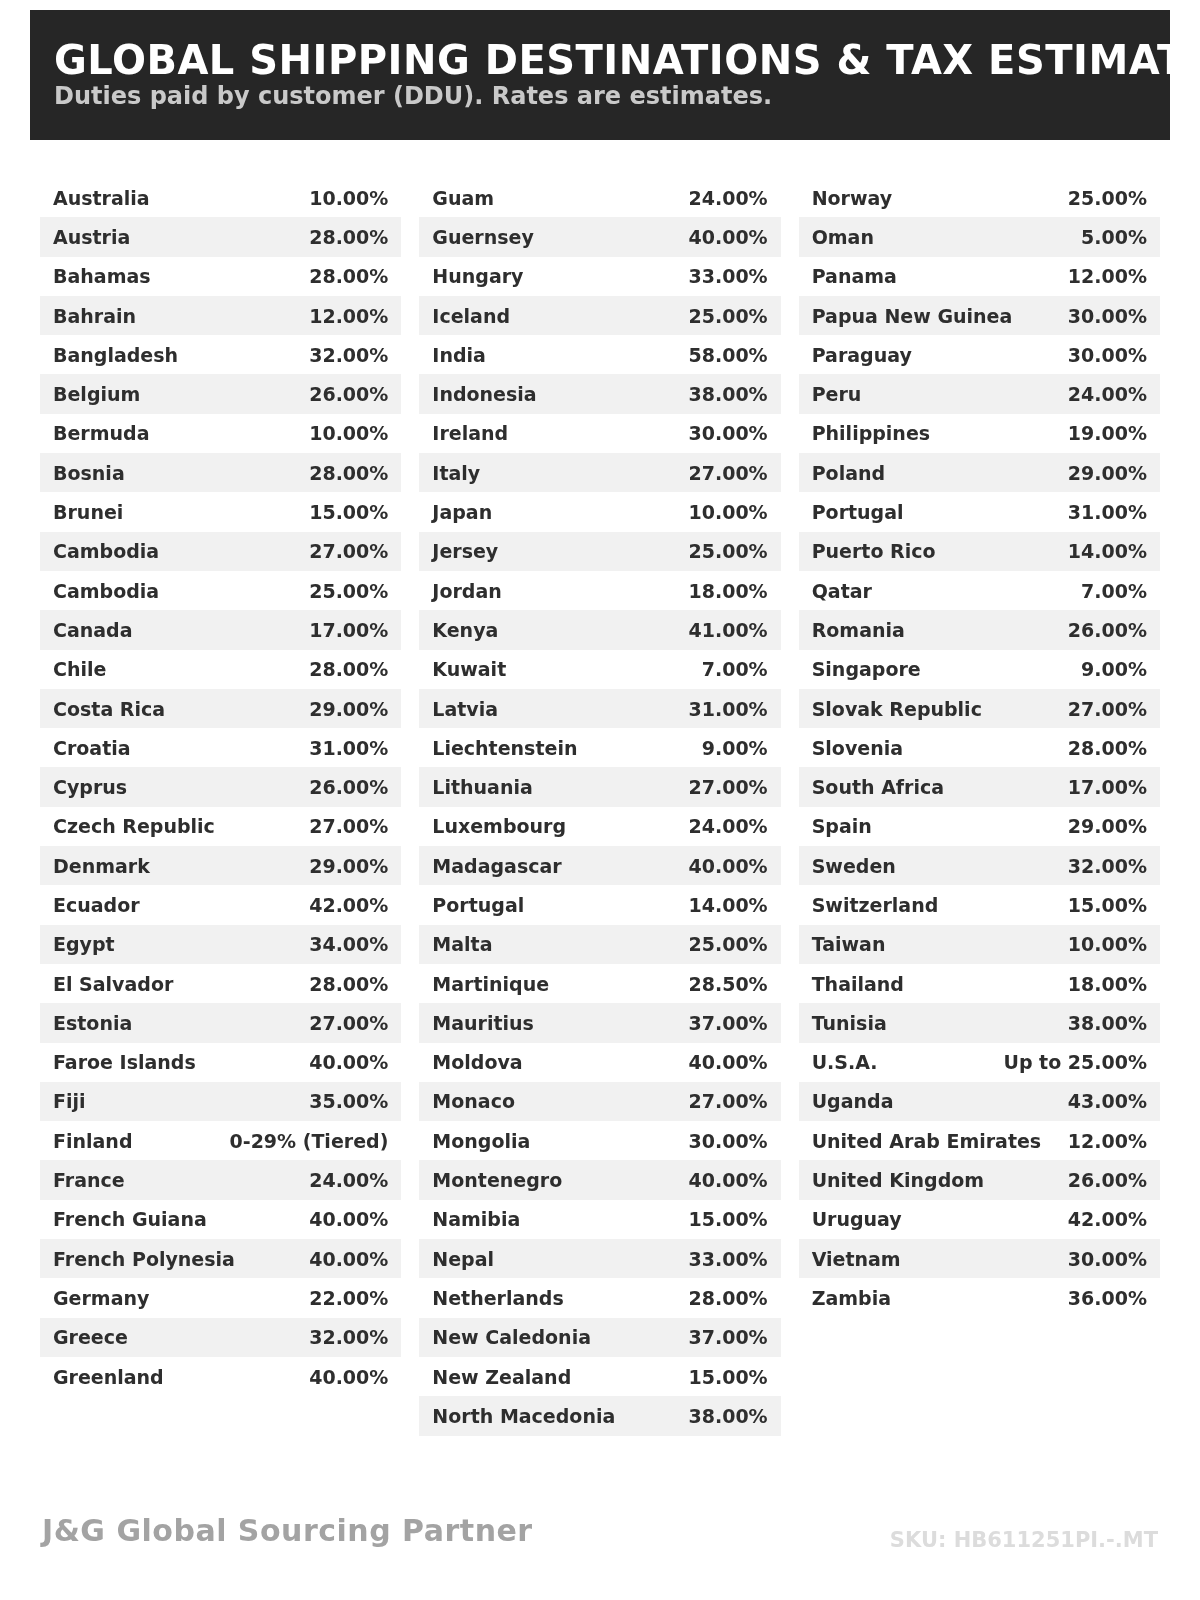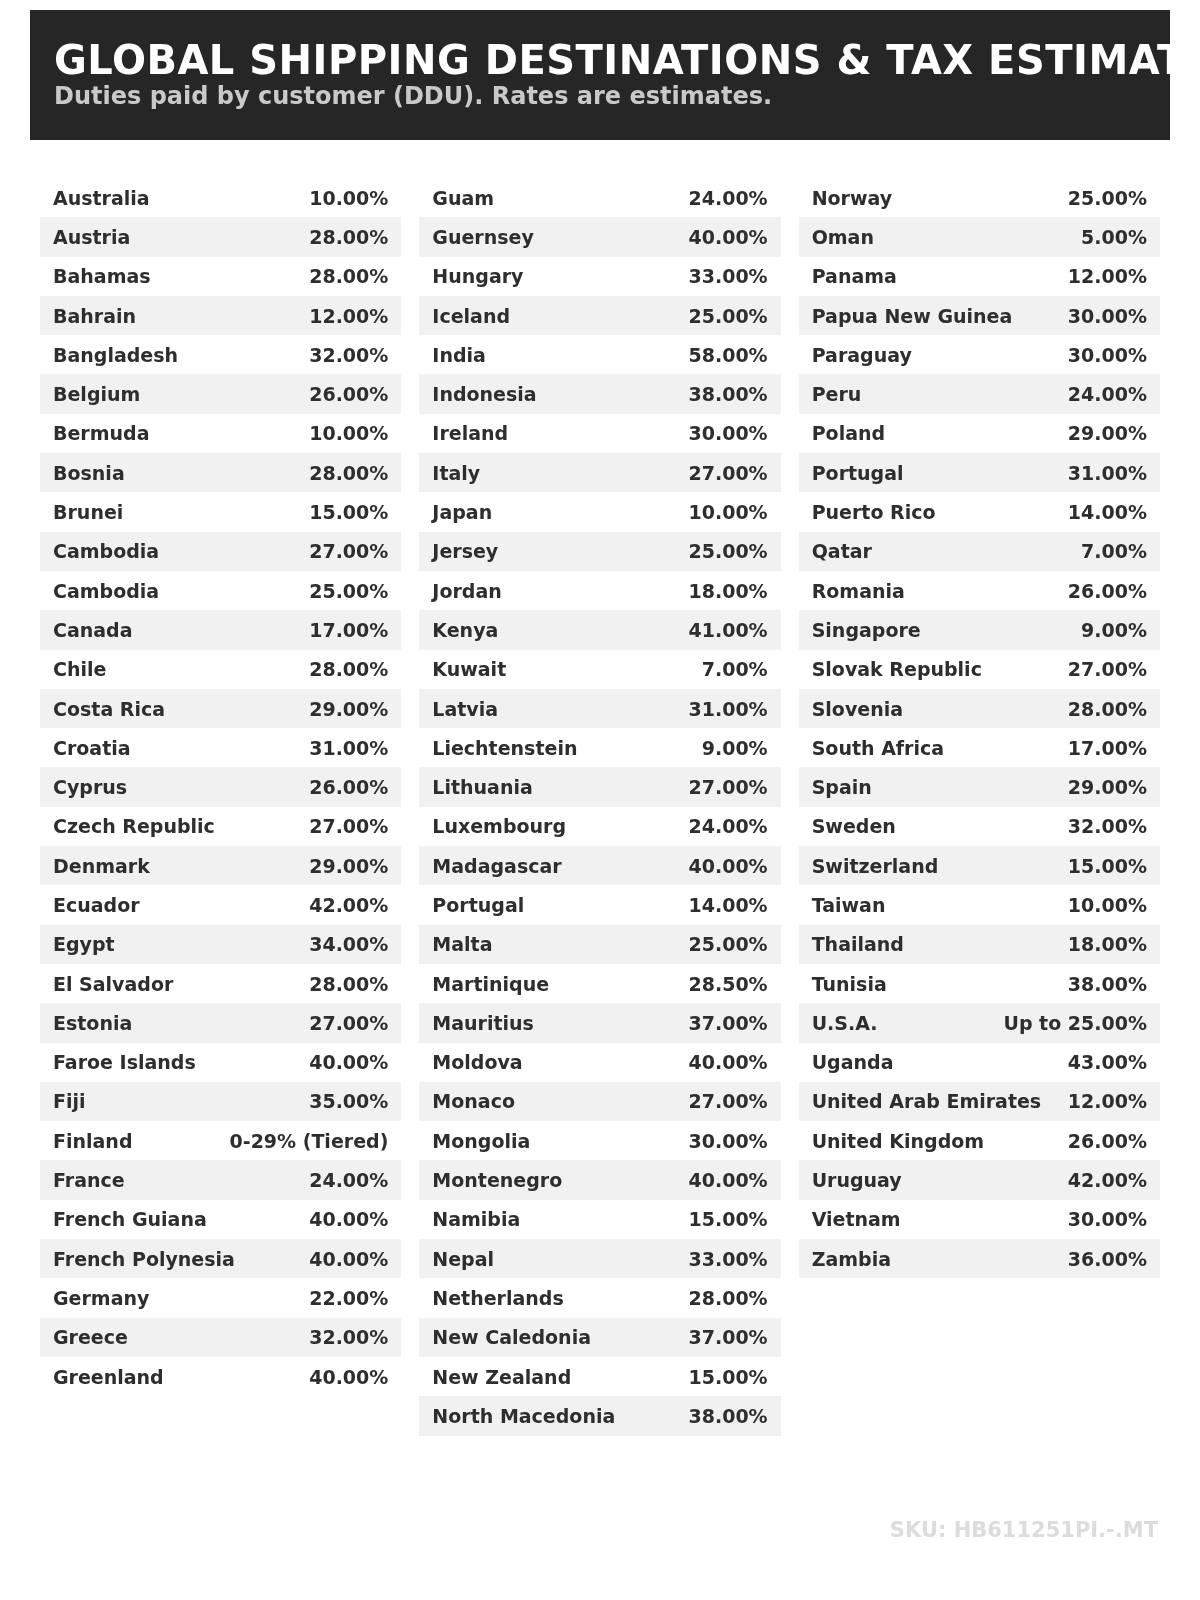--- a/index.html
+++ b/index.html
@@ -59,21 +59,21 @@
     left: 42px;
     bottom: 52px;
     font-size: 30px;
     font-weight: 800;
     color: var(--brand-color, #a3a3a3);
     letter-spacing: 0.5px;
   }
   .footer-sku {
     position: absolute;
     right: 42px;
-    bottom: 58px;
+    bottom: 48px;
     font-size: 21px;
     font-weight: bold;
     color: var(--sku-color, #dcdcdc);
   }
 </style>
 </head>
 <body>
 
 <div class="page">
 
@@ -358,20 +358,24 @@
         </div>
         <div class="row">
           <span class="country">Paraguay</span>
           <span class="rate">30.00%</span>
         </div>
         <div class="row">
           <span class="country">Peru</span>
           <span class="rate">24.00%</span>
         </div>
         <div class="row">
+          <span class="country">Philippines</span>
+          <span class="rate">19.00%</span>
+        </div>
+        <div class="row">
           <span class="country">Poland</span>
           <span class="rate">29.00%</span>
         </div>
         <div class="row">
           <span class="country">Portugal</span>
           <span class="rate">31.00%</span>
         </div>
         <div class="row">
           <span class="country">Puerto Rico</span>
           <span class="rate">14.00%</span>
@@ -448,15 +452,16 @@
           <span class="country">Vietnam</span>
           <span class="rate">30.00%</span>
         </div>
         <div class="row">
           <span class="country">Zambia</span>
           <span class="rate">36.00%</span>
         </div>
       </div>
   </main>
 
+  <div class="footer-brand">J&amp;G Global Sourcing Partner</div>
   <div class="footer-sku">SKU: HB611251PI.-.MT</div>
 
 </div>
 
 </body></html>

